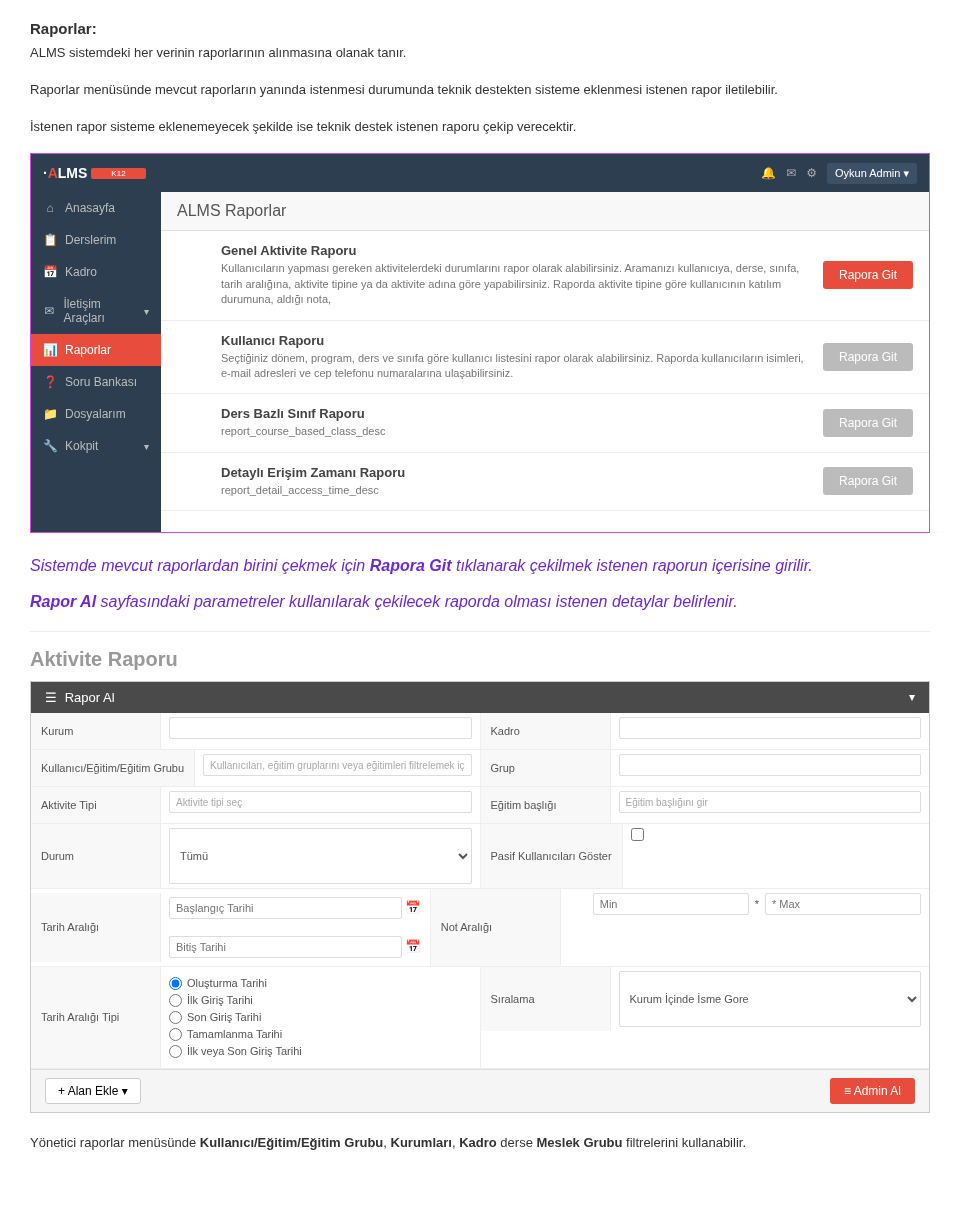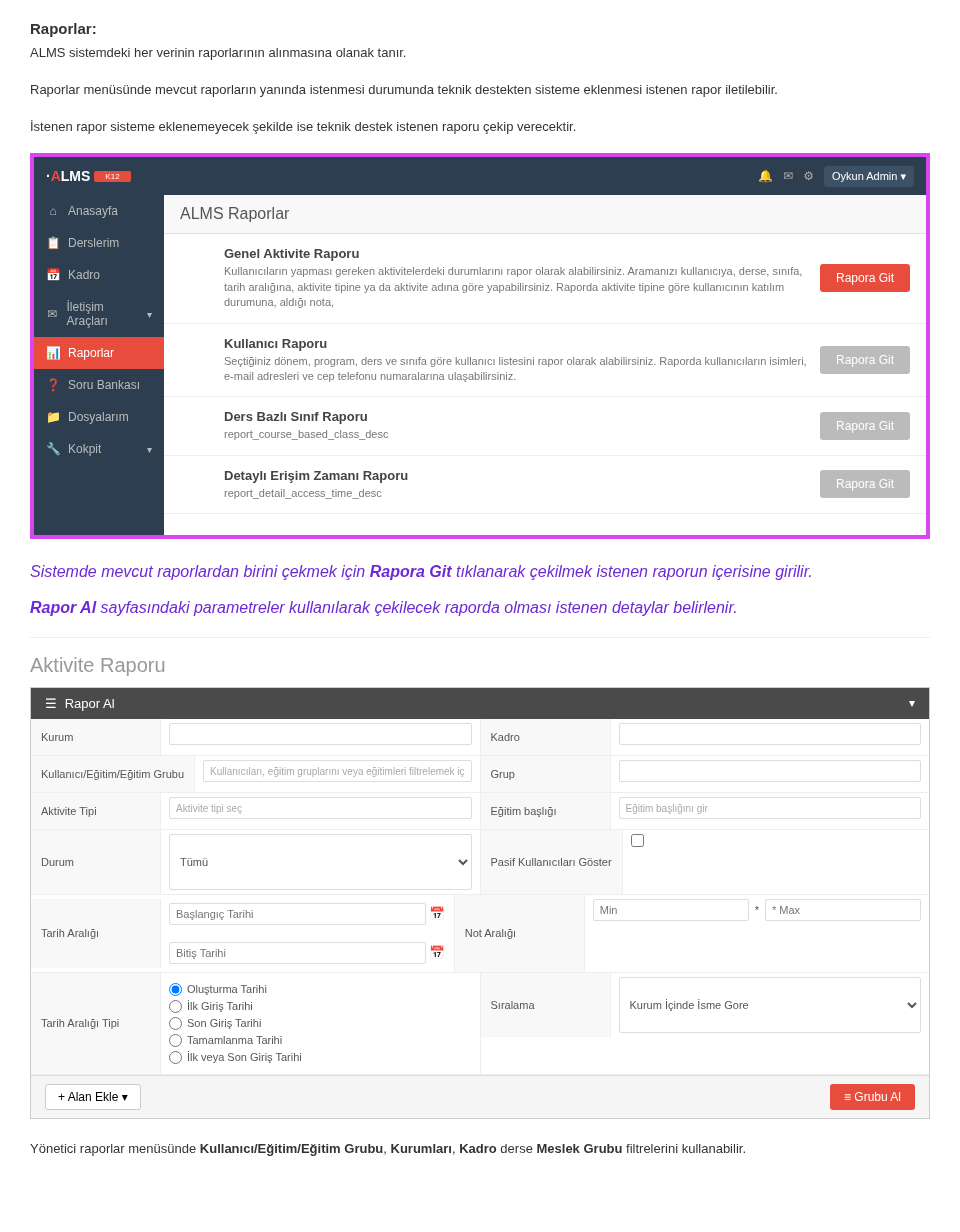--- a/index.html
+++ b/index.html
@@ -23,21 +23,21 @@
     }
     .section-text {
       font-size: 13px;
       line-height: 1.6;
       margin-bottom: 16px;
       color: #333;
     }
 
     
     .alms-ui {
-      border: 4px solid #d946ef;
+      border: 1px solid #d946ef;
       margin-bottom: 20px;
       background: #f5f5f5;
     }
 
     
     .alms-topbar {
       background: #2c3e50;
       height: 38px;
       display: flex;
       align-items: center;
@@ -52,21 +52,21 @@
     .alms-logo-text {
       color: #fff;
       font-weight: bold;
       font-size: 14px;
     }
     .alms-logo-dot {
       background: #e74c3c;
       color: #fff;
       font-size: 8px;
       border-radius: 2px;
-      padding: 1px 11px;
+      padding: 1px 20px;
     }
     .alms-topbar-icons {
       display: flex;
       align-items: center;
       gap: 10px;
       color: #aaa;
       font-size: 14px;
     }
     .alms-user {
       background: #3d5166;
@@ -171,21 +171,21 @@
       line-height: 1.6;
       margin-bottom: 10px;
       color: #6d28d9;
       font-style: italic;
     }
 
     
     .aktivite-title {
       font-size: 20px;
       color: #999;
-      font-weight: 400;
+      font-weight: 700;
       margin-bottom: 10px;
     }
 
     
     .rapor-panel {
       border: 1px solid #ccc;
       background: #f5f5f5;
     }
     .rapor-panel-header {
       background: #4a4a4a;
@@ -298,20 +298,21 @@
     .radio-item input[type=radio] {
       margin: 0;
     }
 
     
     .minmax-wrap {
       display: flex;
       align-items: center;
       gap: 6px;
       width: 100%;
+      margin-left: 24px;
     }
     .minmax-wrap input {
       flex: 1;
       border: 1px solid #ddd;
       padding: 4px 6px;
       font-size: 11px;
       border-radius: 2px;
     }
     .minmax-sep {
       font-size: 11px;
@@ -628,21 +629,21 @@
               <option>Kurum İçinde İsme Gore</option>
             </select>
           </div>
         </div>
       </div>
 
     </div>
 
     <div class="panel-footer">
       <button class="btn-alan">+ Alan Ekle ▾</button>
-      <button class="btn-raporal">≡ Grubu Al</button>
+      <button class="btn-raporal">≡ Admin Al</button>
     </div>
   </div>
 
   <p class="bottom-text">
     <span>Yönetici raporlar menüsünde </span><strong>Kullanıcı/Eğitim/Eğitim Grubu</strong><span>, </span><strong>Kurumları</strong><span>, </span><strong>Kadro</strong><span> derse </span><strong>Meslek Grubu</strong><span> filtrelerini kullanabilir.</span>
   </p>
 
 </div>
 
 </body></html>

